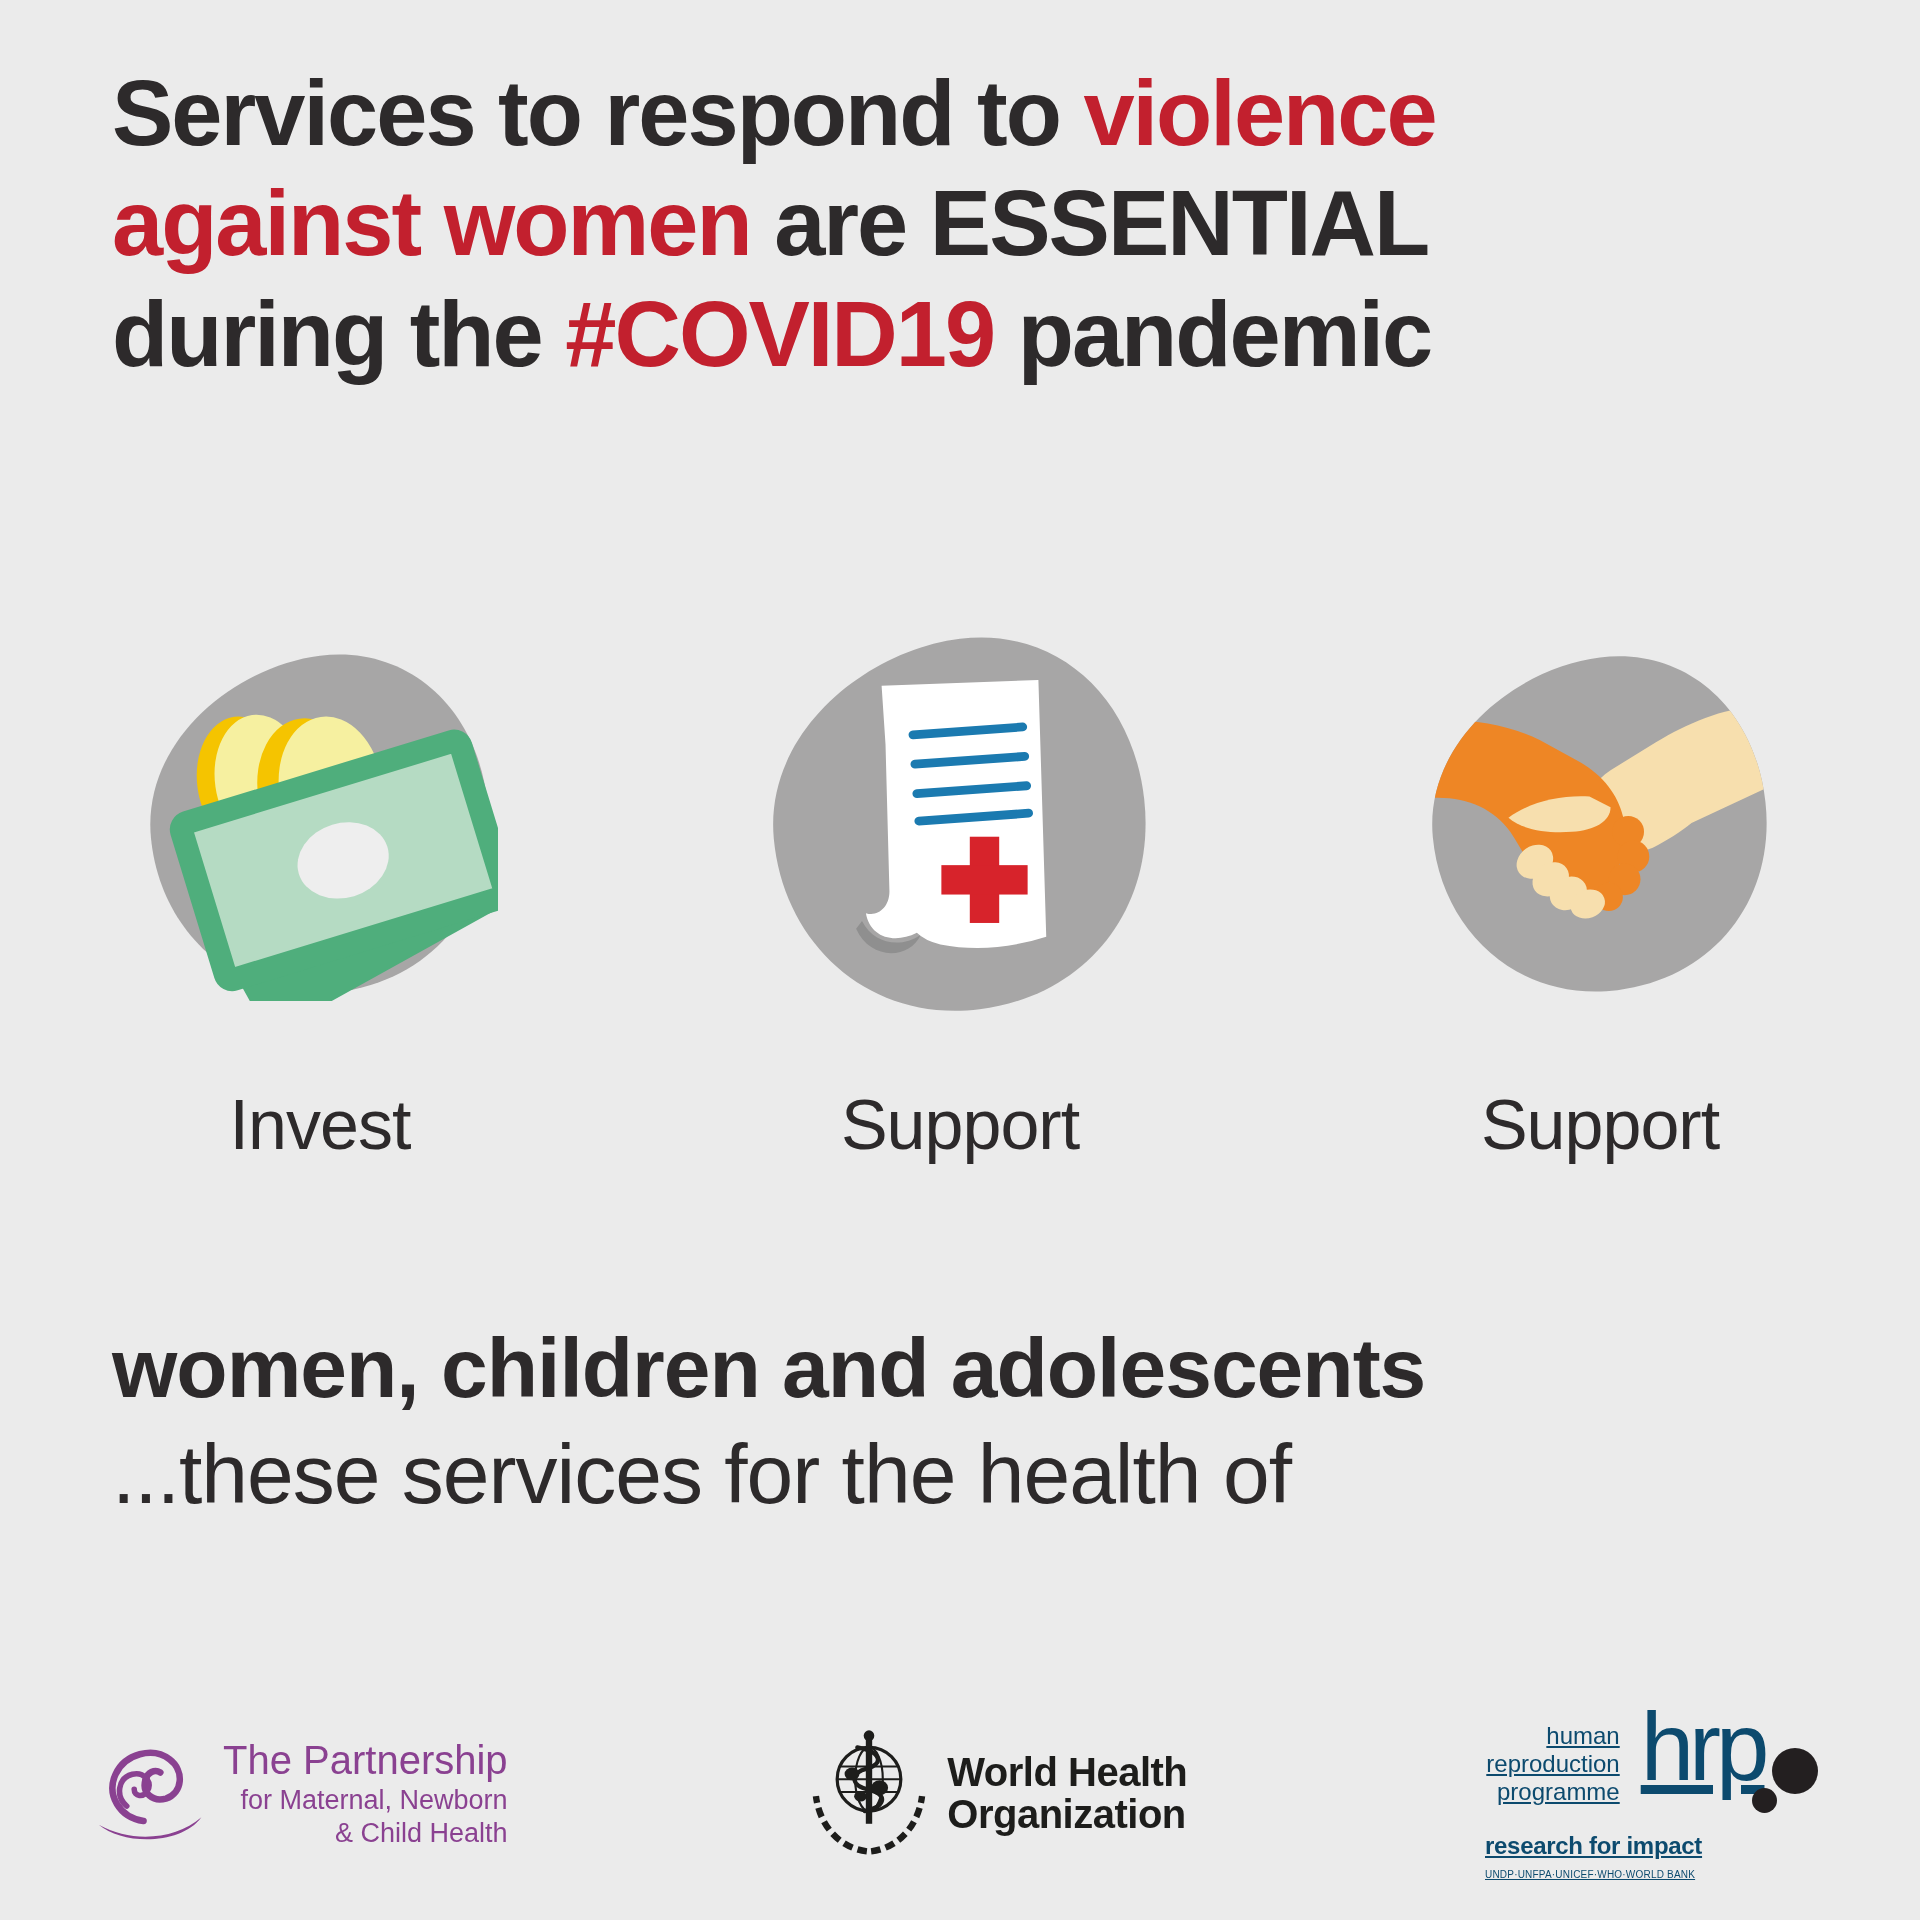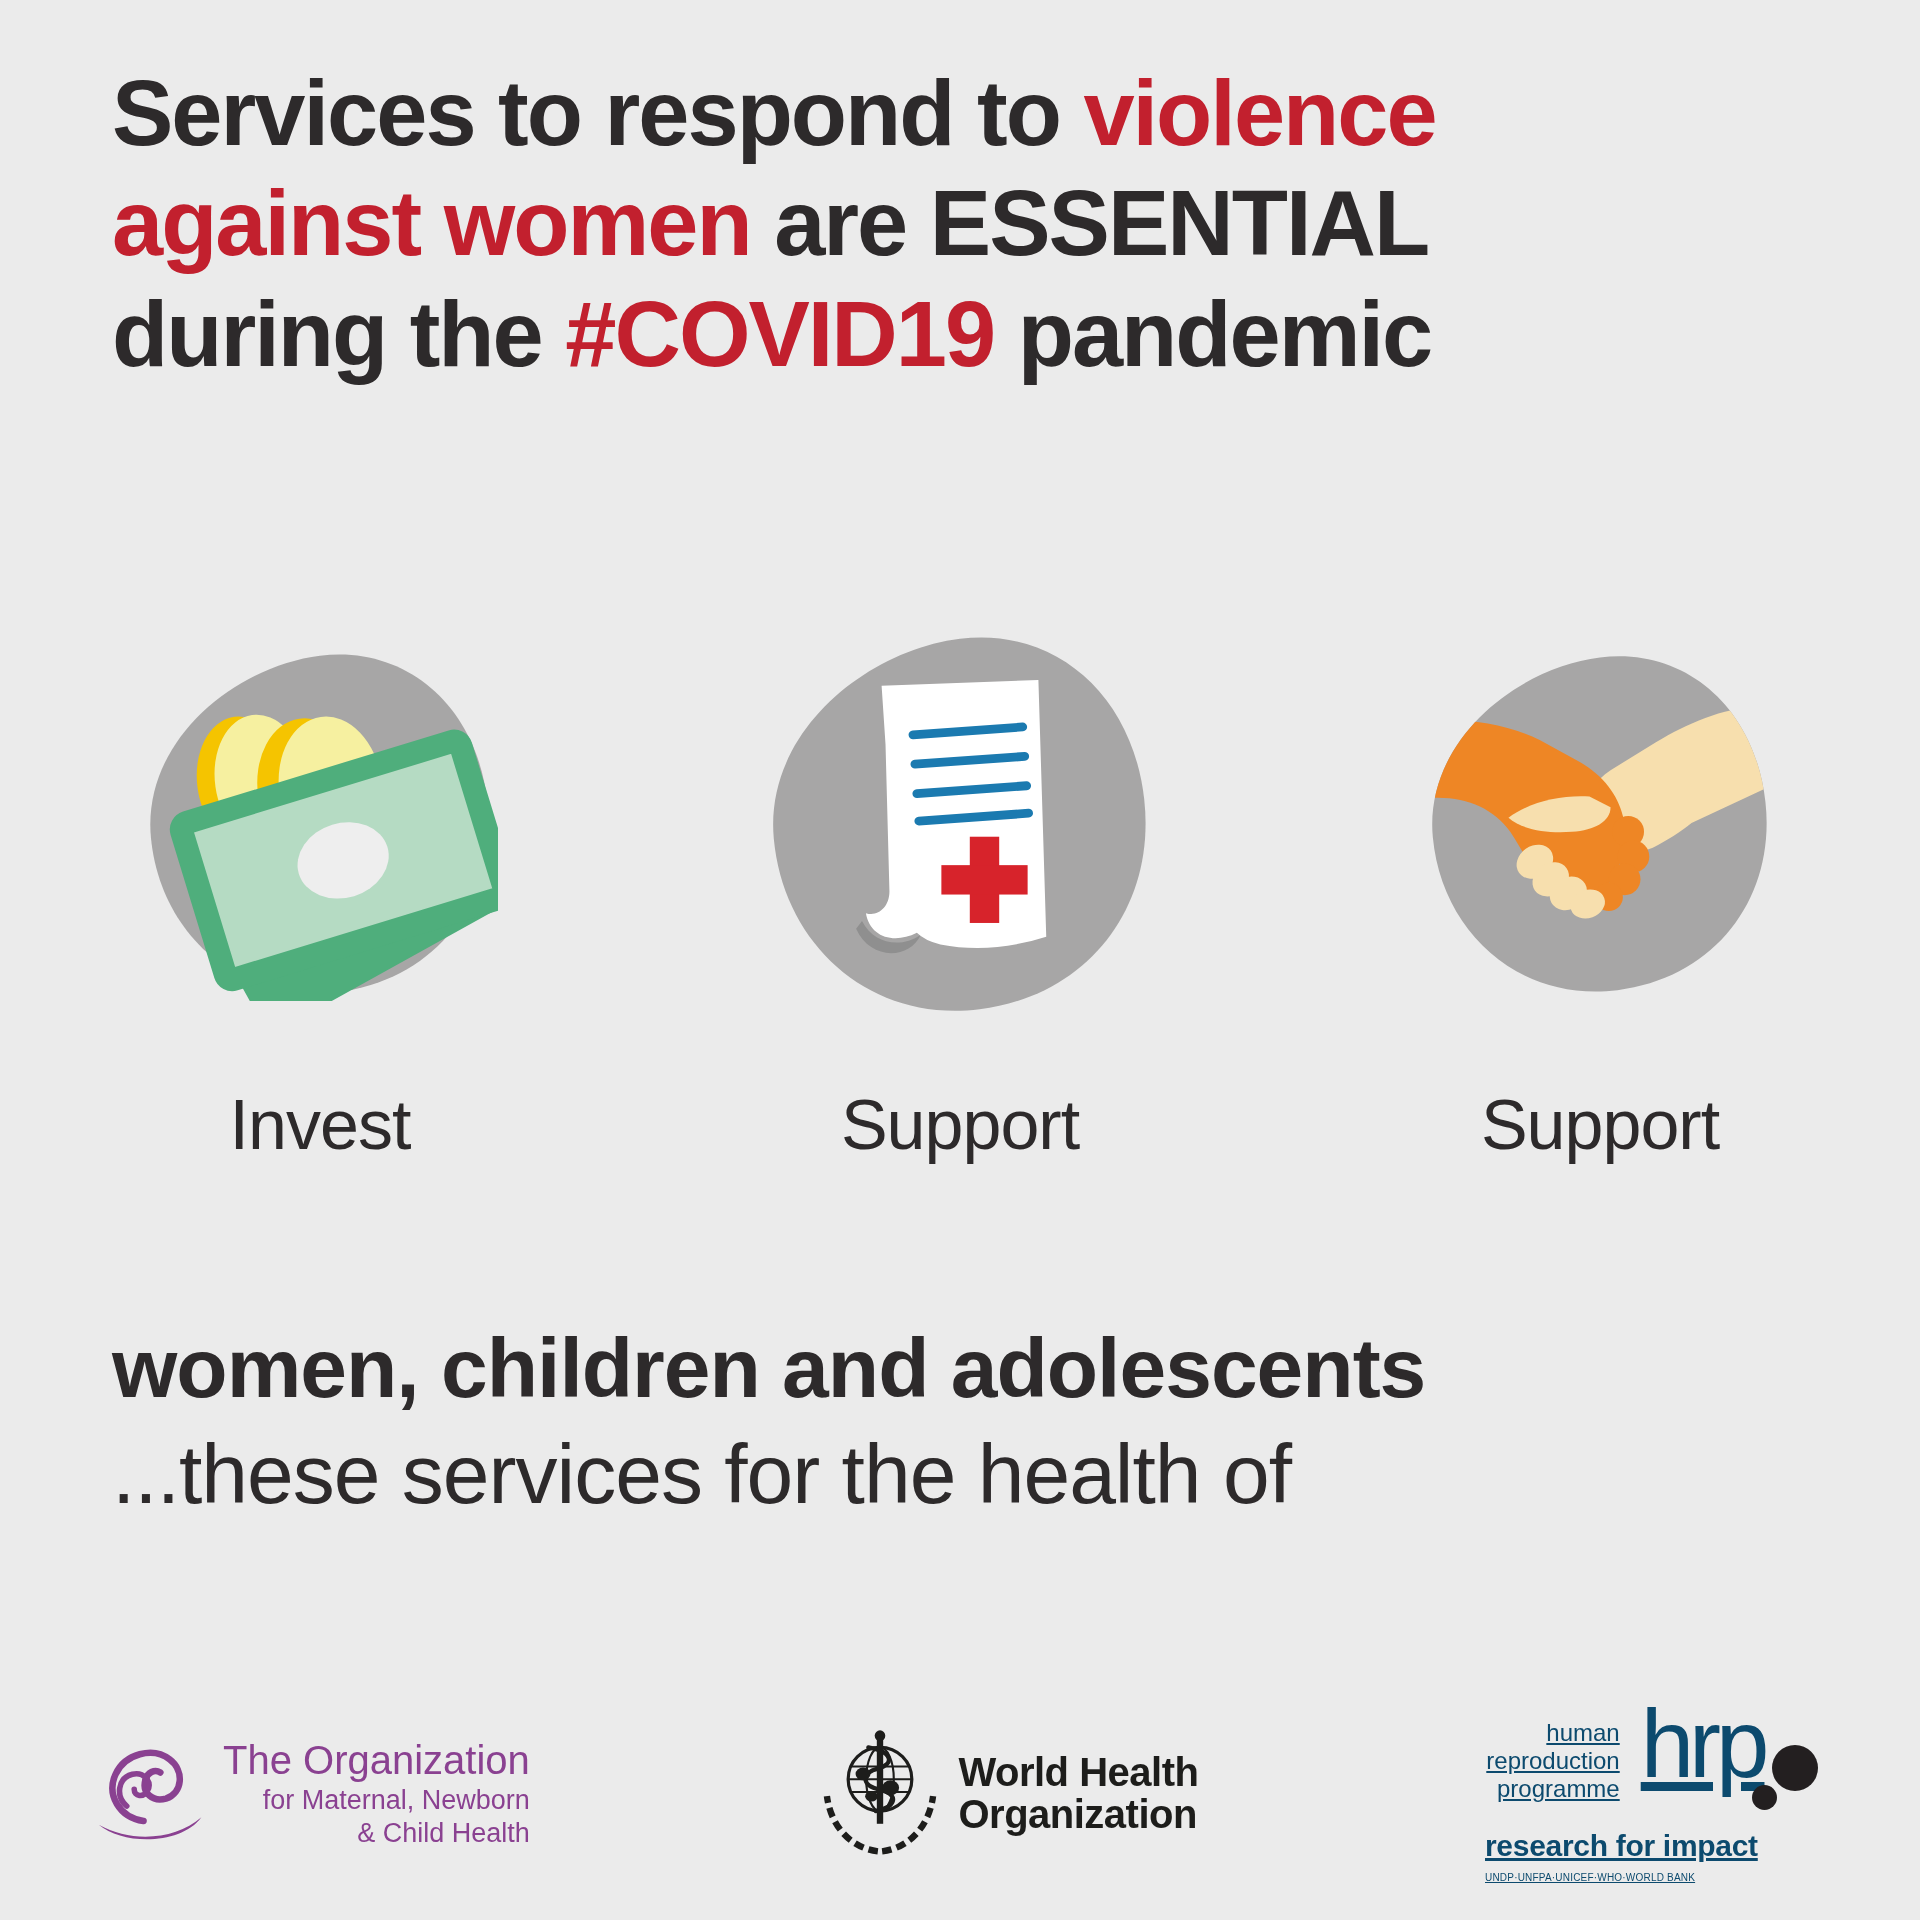--- a/index.html
+++ b/index.html
@@ -47,21 +47,21 @@
   .who-text { font-size:40px; font-weight:700; line-height:1.05; margin-left:14px; letter-spacing:-0.5px; }
 
   
   .hrp { color:#0c4a6e; width:340px;text-decoration:underline; }
   .hrp-top { display:flex; align-items:flex-start; }
   .hrp-programme { text-align:right; font-size:24px; line-height:1.16; margin-top:16px; width:138px; }
   .hrp-acronym { font-size:96px; font-weight:400; line-height:0.86; letter-spacing:-5px; margin-left:21px; }
   .hrp-dots { position:relative; width:62px; height:120px; }
   .dot-big   { position:absolute; width:46px; height:46px; border-radius:50%; background:#231f20; left:8px;  top:42px; }
   .dot-small { position:absolute; width:25px; height:25px; border-radius:50%; background:#231f20; left:-12px; top:82px; }
-  .hrp-research { font-size:30px; font-weight:700; letter-spacing:-0.3px; margin-top:6px; }
+  .hrp-research { font-size:24px; font-weight:700; letter-spacing:-0.3px; margin-top:6px; }
   .hrp-agencies { font-size:10px; letter-spacing:0.2px; margin-top:9px; }
 </style>
 </head>
 <body>
 
 <div class="heading">
   <div class="h-line"><span>Services to respond to </span><span class="red">violence</span></div>
   <div class="h-line"><span class="red">against women</span><span> are ESSENTIAL</span></div>
   <div class="h-line"><span>during the </span><span class="red">#COVID19</span><span> pandemic</span></div>
 </div>
@@ -141,21 +141,21 @@
 
 <div class="footer">
 
   <div class="pmnch">
     <svg width="112" height="120" viewBox="0 0 120 124">
       <path d="M52,92 C26,88 12,64 22,42 C32,20 62,12 80,26 C96,38 94,62 76,68 C62,72 50,62 54,48 C56,40 64,36 70,40" fill="none" stroke="#8a4191" stroke-width="7" stroke-linecap="round"></path>
       <path d="M34,76 C22,66 24,46 40,42 C52,39 62,50 56,60 C52,67 42,66 42,58" fill="none" stroke="#8a4191" stroke-width="6" stroke-linecap="round"></path>
       <path d="M4,96 C40,116 86,112 114,88 C92,118 30,118 4,96 Z" fill="#8a4191"></path>
     </svg>
     <div class="pmnch-text">
-      <div class="pmnch-name">The Organization</div>
+      <div class="pmnch-name">The Partnership</div>
       <div class="pmnch-sub">for Maternal, Newborn</div>
       <div class="pmnch-sub">&amp; Child Health</div>
     </div>
   </div>
 
   <div class="who">
     <svg width="128" height="138" viewBox="0 0 120 130">
       <g stroke="#1d1d1b" fill="none">
         <circle cx="60" cy="52" r="30" stroke-width="3"></circle>
         <ellipse cx="60" cy="52" rx="13" ry="30" stroke-width="2"></ellipse>

